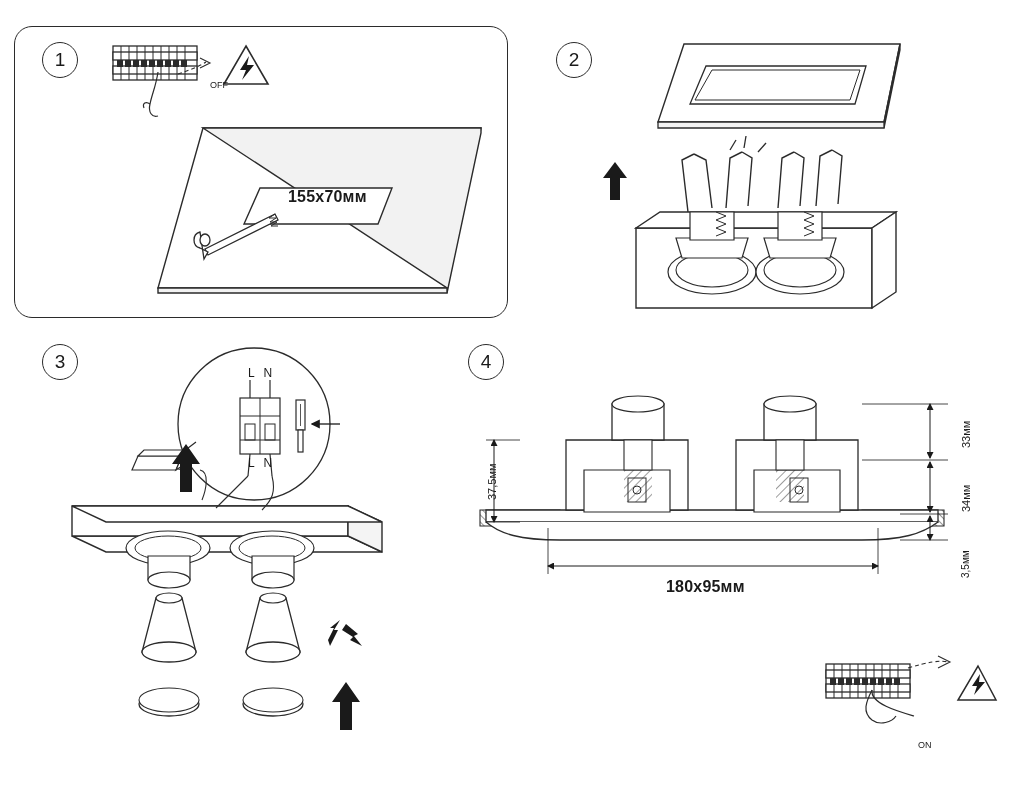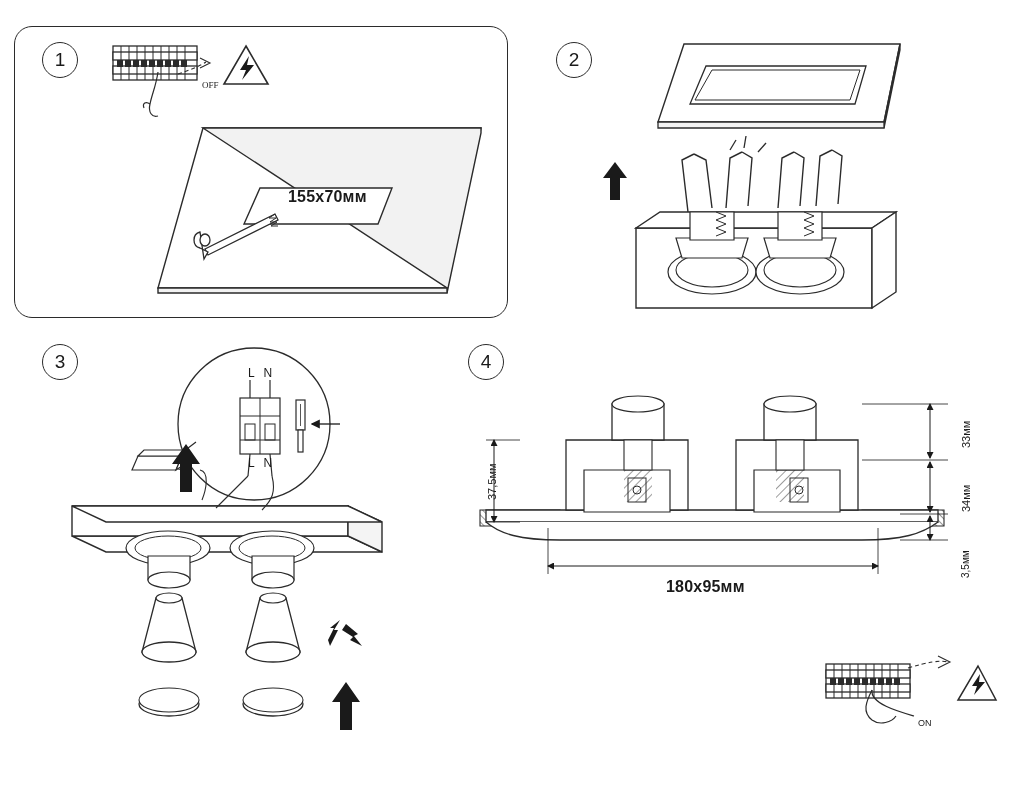--- a/index.html
+++ b/index.html
@@ -380,32 +380,32 @@
 
       <path d="M908 668 C928 662, 940 660, 948 662" stroke-dasharray="4 3" stroke-width="1.1"></path>
       <path d="M938 656 l12 6 l-12 6" stroke-width="1.1"></path>
       <g>
         <path d="M978 666 L996 700 L958 700 Z" fill="#fff" stroke="#2b2b2b" stroke-width="1.5"></path>
         <path d="M980 674 L972 686 L977 686 L974 695 L985 682 L979 682 Z" fill="#1a1a1a" stroke="none"></path>
       </g>
     </g>
   </svg>
 
-  <div class="small-label" style="left:202px; top:80px;font-family:Liberation Serif, serif;">OFF</div>
+  <div class="small-label" style="left:210px; top:80px;">OFF</div>
   <div class="dim-label" style="left:288px; top:188px;text-align:right;">155x70мм</div>
 
   <div class="small-label" style="left:248px; top:366px; font-size:12px; letter-spacing:3px;">L N</div>
   <div class="small-label" style="left:248px; top:456px; font-size:12px; letter-spacing:3px;">L N</div>
 
   <div class="vert-label" style="left:486px; top:500px;">37,5мм</div>
   <div class="vert-label" style="left:960px; top:448px;">33мм</div>
   <div class="vert-label" style="left:960px; top:512px;">34мм</div>
   <div class="vert-label" style="left:960px; top:578px; font-size:10px;">3,5мм</div>
   <div class="dim-label" style="left:666px; top:578px;">180x95мм</div>
-  <div class="small-label" style="left:918px; top:718px;">ON</div>
+  <div class="small-label" style="left:918px; top:740px;">ON</div>
 
   <div class="step-badge" id="badge-2">2</div>
   <div class="step-badge" id="badge-3">3</div>
   <div class="step-badge" id="badge-4">4</div>
 
   <div class="panel" id="panel-2" style="z-index:-1"></div>
   <div class="panel" id="panel-3" style="z-index:-1"></div>
   <div class="panel" id="panel-4" style="z-index:-1"></div>
 </div>
 

